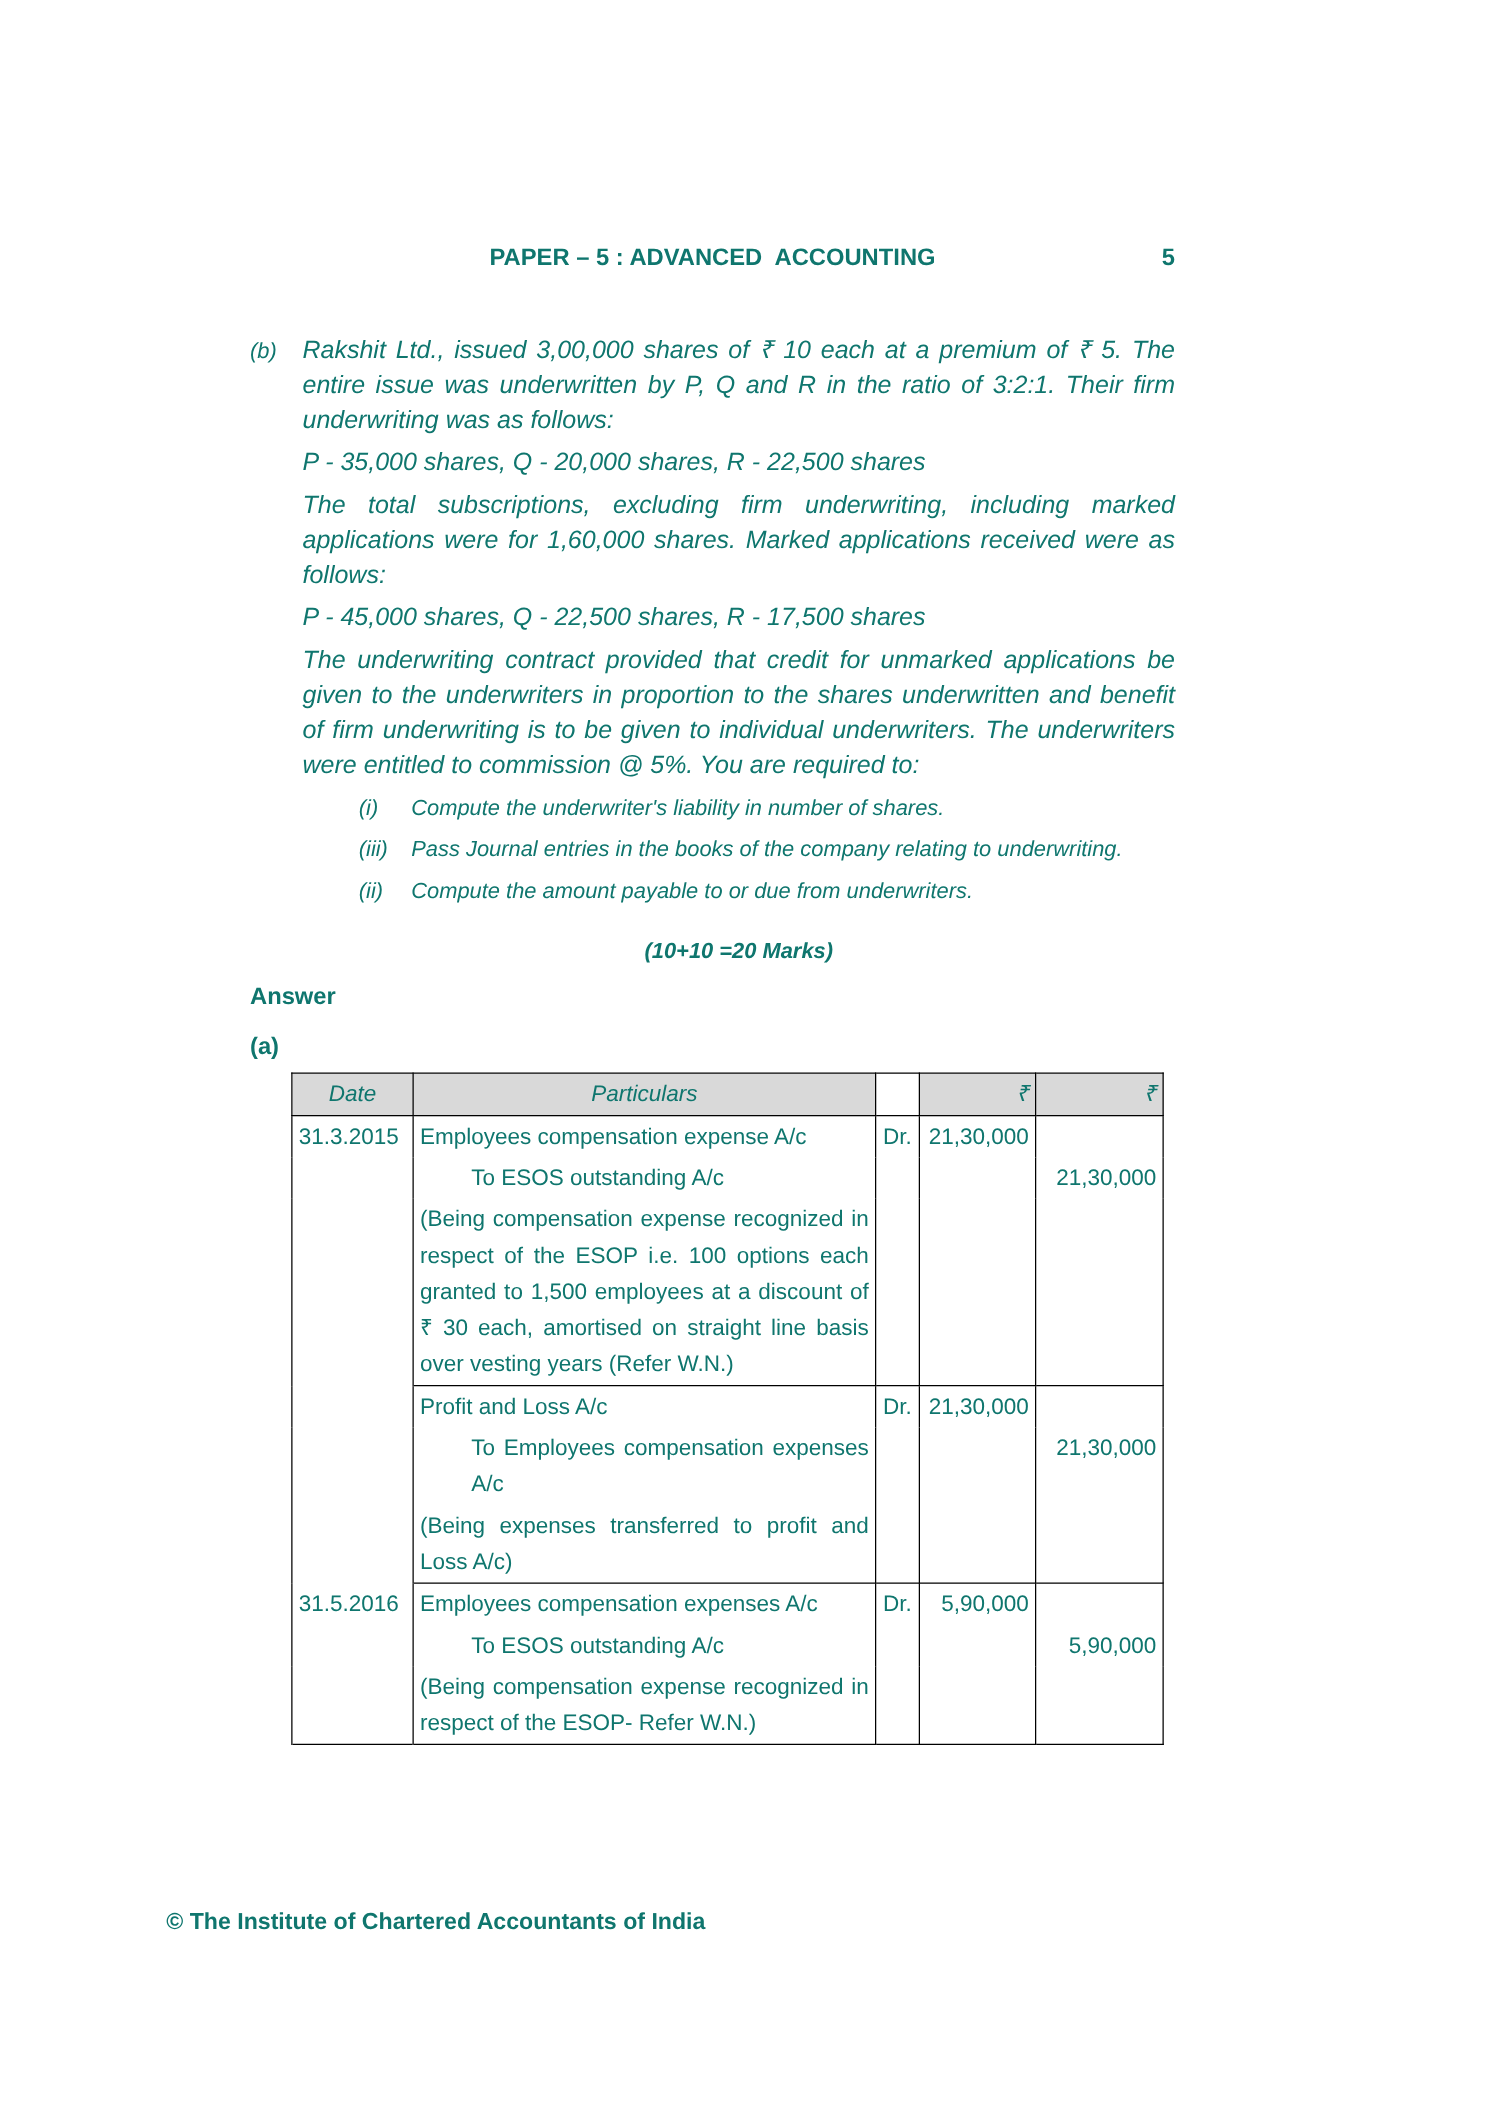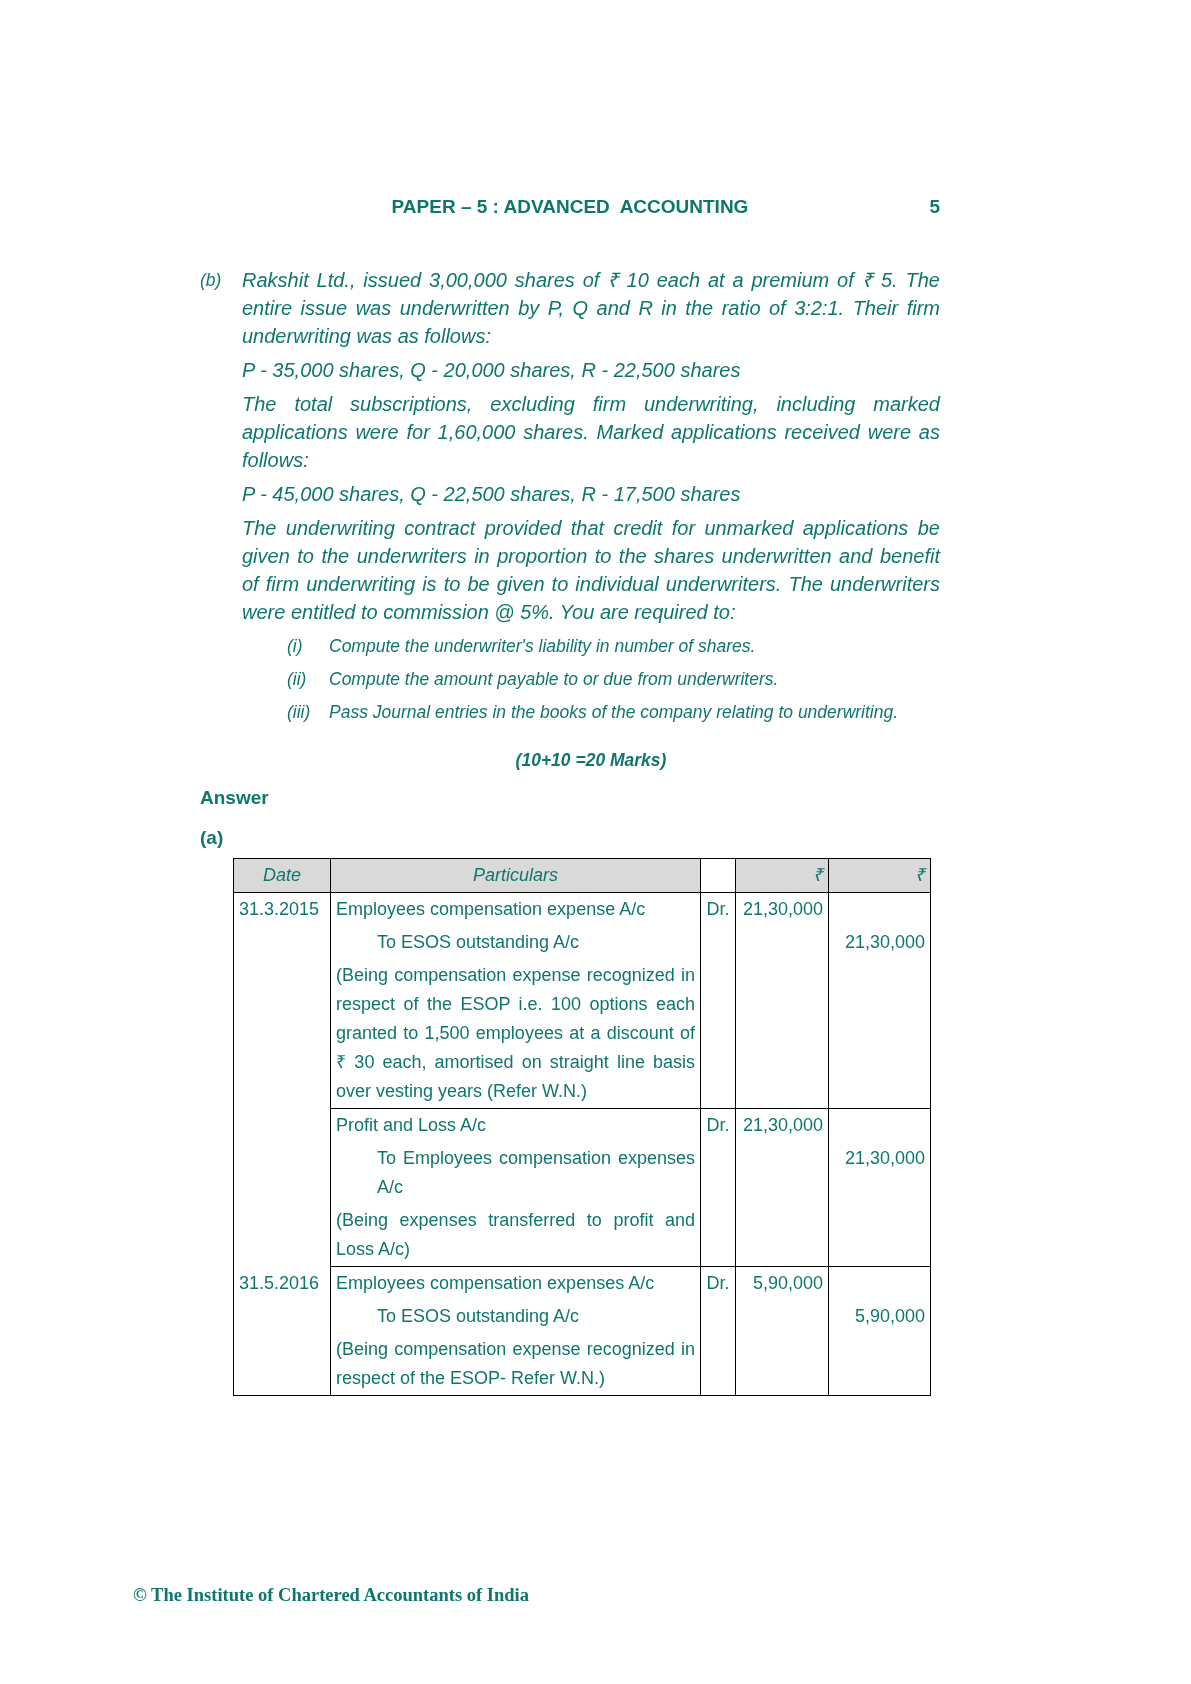--- a/index.html
+++ b/index.html
@@ -120,23 +120,23 @@
   td.c-date { text-align: left; margin-left: 33px; }
   td.c-part { text-align: left; }
   td.c-part.to { padding-left: 46px; text-align: justify; }
   td.c-part.narration { text-align: justify; }
   td.c-dr { text-align: center; padding: 2px 2px; }
   td.c-amt { text-align: right; }
   tr.sep td { border-bottom: 1px solid #000; }
   tr.sep td.c-date { border-bottom: 0; }
   .footer {
     position: absolute;
-    top: 1585px;
+    top: 1526px;
     left: 133px;
-    font-family: Liberation Serif, serif;
+    font-family: Liberation Sans, sans-serif;
     font-weight: bold;
     font-size: 18.5px;
   }
 </style>
 </head>
 <body>
 
 <div class="page">
 
   <div class="header">
@@ -154,26 +154,26 @@
         <p class="qpara">The total subscriptions, excluding firm underwriting, including marked applications were for 1,60,000 shares. Marked applications received were as follows:</p>
         <p class="qpara">P - 45,000 shares, Q - 22,500 shares, R - 17,500 shares</p>
         <p class="qpara">The underwriting contract provided that credit for unmarked applications be given to the underwriters in proportion to the shares underwritten and benefit of firm underwriting is to be given to individual underwriters. The underwriters were entitled to commission @ 5%. You are required to:</p>
 
         <div class="subitems">
           <div class="subitem">
             <span class="silabel">(i)</span>
             <span class="sitext">Compute the underwriter's liability in number of shares.</span>
           </div>
           <div class="subitem">
+            <span class="silabel">(iii)</span>
+            <span class="sitext">Pass Journal entries in the books of the company relating to underwriting.</span>
+          </div>
+          <div class="subitem">
             <span class="silabel">(ii)</span>
             <span class="sitext">Compute the amount payable to or due from underwriters.</span>
-          </div>
-          <div class="subitem">
-            <span class="silabel">(iii)</span>
-            <span class="sitext">Pass Journal entries in the books of the company relating to underwriting.</span>
           </div>
         </div>
 
         <div class="marks">(10+10 =20 Marks)</div>
       </div>
     </div>
 
     <div class="answer-heading">Answer</div>
     <div class="part-label">(a)</div>
 

